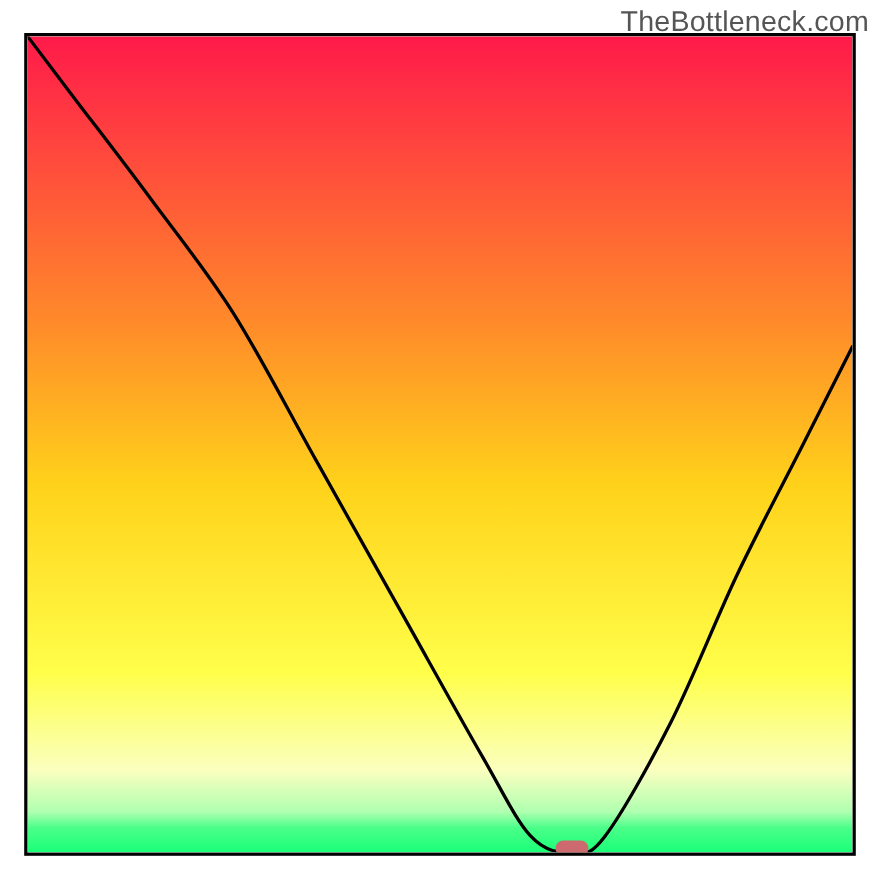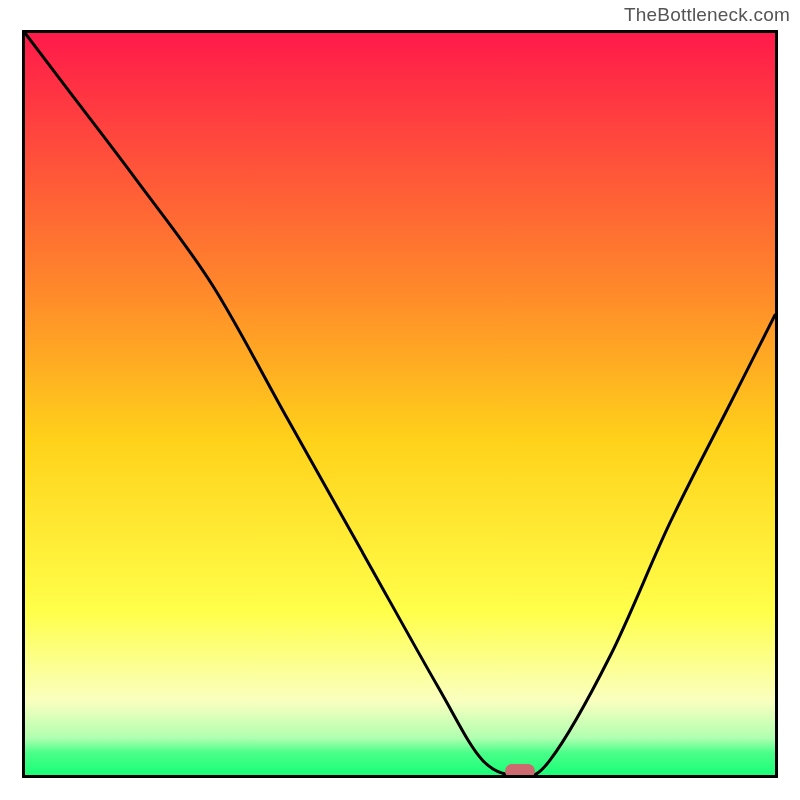--- a/index.html
+++ b/index.html
@@ -14,21 +14,21 @@
   .outer {
     position: relative;
     width: 800px;
     height: 800px;
     box-sizing: border-box;
   }
   .watermark {
     position: absolute;
     top: 4px;
     right: 10px;
-    font-size: 19px;
+    font-size: 26px;
     font-weight: 500;
     color: #555555;
     letter-spacing: 0.2px;
   }
   .plot-frame {
     position: absolute;
     left: 22px;
     top: 30px;
     width: 756px;
     height: 748px;

